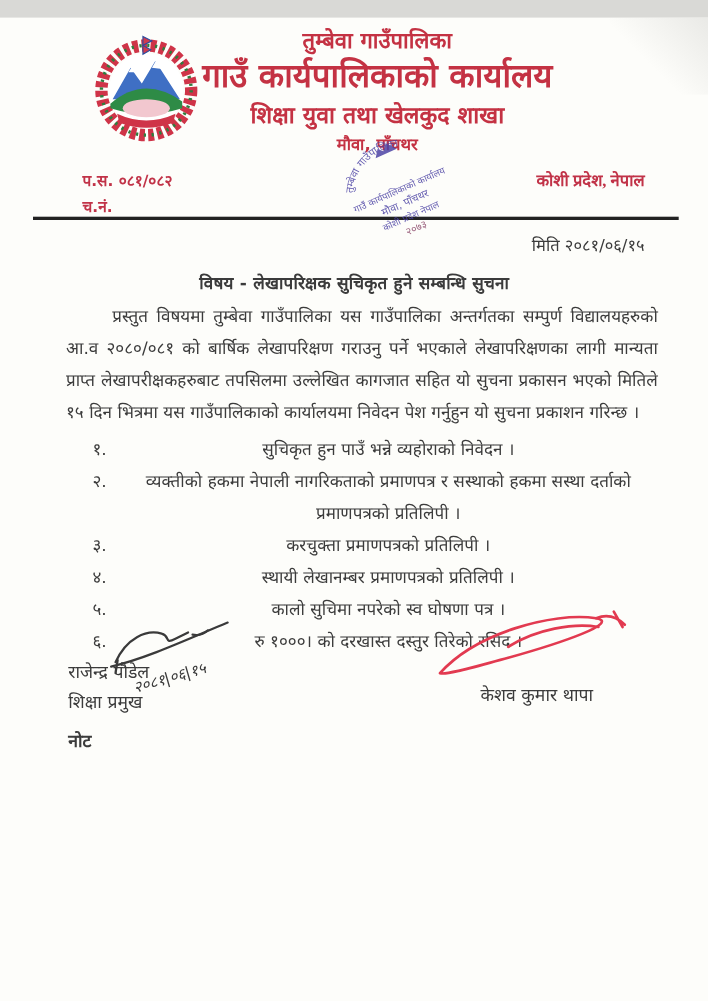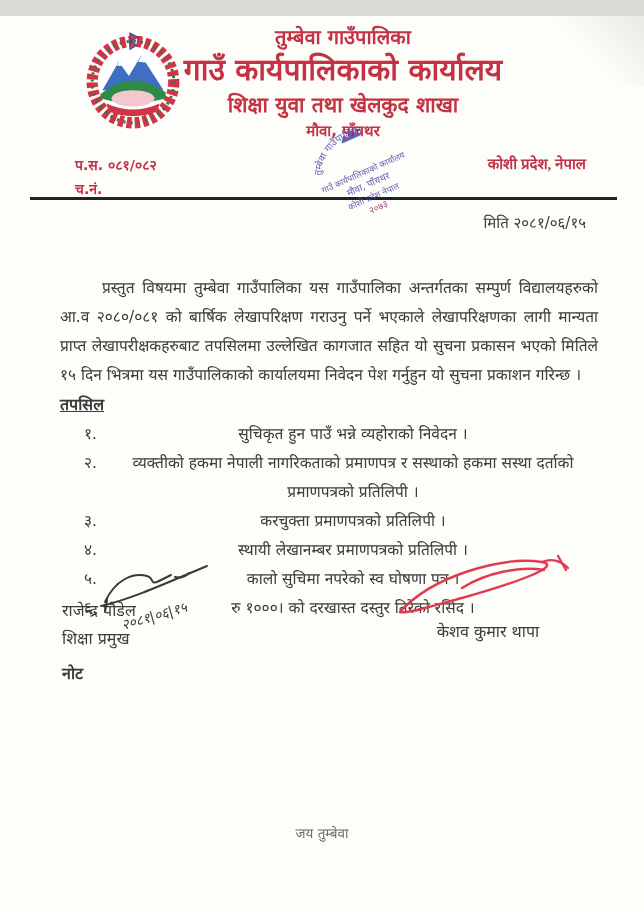--- a/index.html
+++ b/index.html
@@ -90,24 +90,24 @@
       <text x="63" y="64" font-size="8.5" text-anchor="middle">गाउँ कार्यपालिकाको कार्यालय</text>
       <text x="63" y="77" font-size="9.5" text-anchor="middle">मौवा, पाँचथर</text>
       <text x="63" y="90" font-size="8.5" text-anchor="middle">कोशी प्रदेश नेपाल</text>
       <text x="63" y="102" font-size="9.5" text-anchor="middle" fill="#8a4668">२०७३</text>
     </g>
   </svg>
 
   <div class="rule"></div>
 
   <div class="dateline">मिति २०८१/०६/१५</div>
+  <div class="subject">विषय - लेखापरिक्षक सुचिकृत हुने सम्बन्धि सुचना</div>
 
   <div class="bodywrap">
     <div class="para">प्रस्तुत विषयमा तुम्बेवा गाउँपालिका यस गाउँपालिका अन्तर्गतका सम्पुर्ण विद्यालयहरुको आ.व २०८०/०८१ को बार्षिक लेखापरिक्षण गराउनु पर्ने भएकाले लेखापरिक्षणका लागी मान्यता प्राप्त लेखापरीक्षकहरुबाट तपसिलमा उल्लेखित कागजात सहित यो सुचना प्रकासन भएको मितिले १५ दिन भित्रमा यस गाउँपालिकाको कार्यालयमा निवेदन पेश गर्नुहुन यो सुचना प्रकाशन गरिन्छ ।</div>
-    <div class="tapasil">तपसिल</div>
     <ol class="doclist">
       <li>
           <span class="num">१.</span>
           <span class="itxt">सुचिकृत हुन पाउँ भन्ने व्यहोराको निवेदन ।</span>
         </li>
       <li>
           <span class="num">२.</span>
           <span class="itxt">व्यक्तीको हकमा नेपाली नागरिकताको प्रमाणपत्र र सस्थाको हकमा सस्था दर्ताको प्रमाणपत्रको प्रतिलिपी ।</span>
         </li>
       <li>
@@ -144,14 +144,13 @@
     <g fill="none" stroke="#e23a50" stroke-width="2.4" stroke-linecap="round">
       <path d="M8 58 C40 22 110 2 150 8 C172 12 120 30 70 44 C40 52 14 60 8 58"></path>
       <path d="M70 34 C95 18 130 12 152 16"></path>
       <path d="M150 8 C160 4 168 6 176 14 M166 2 l8 14"></path>
     </g>
   </svg>
   <div class="sig-right-name">केशव कुमार थापा</div>
 
   <div class="note-head">नोट</div>
 
-  <div class="footer">जय तुम्बेवा</div>
 </div>
 
 </body></html>

